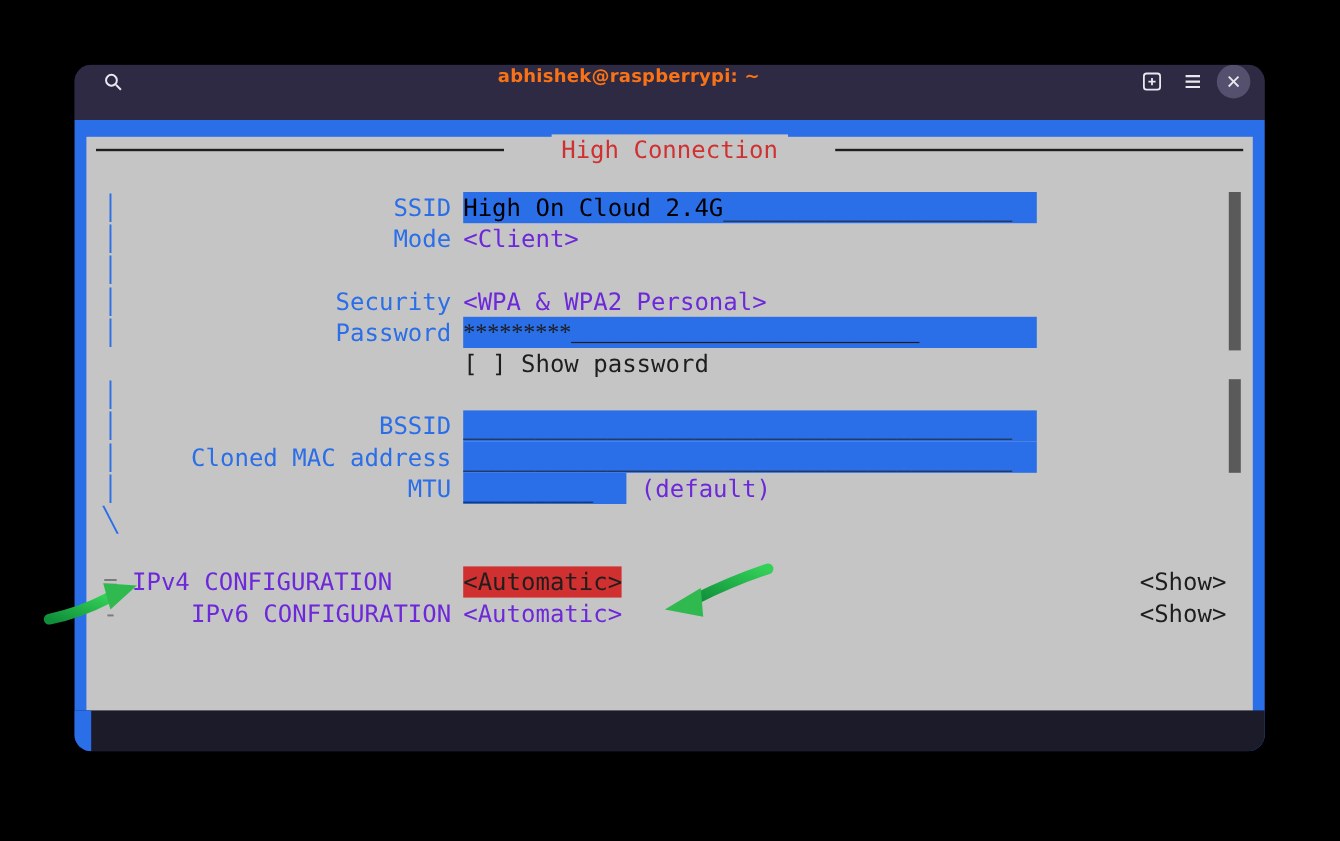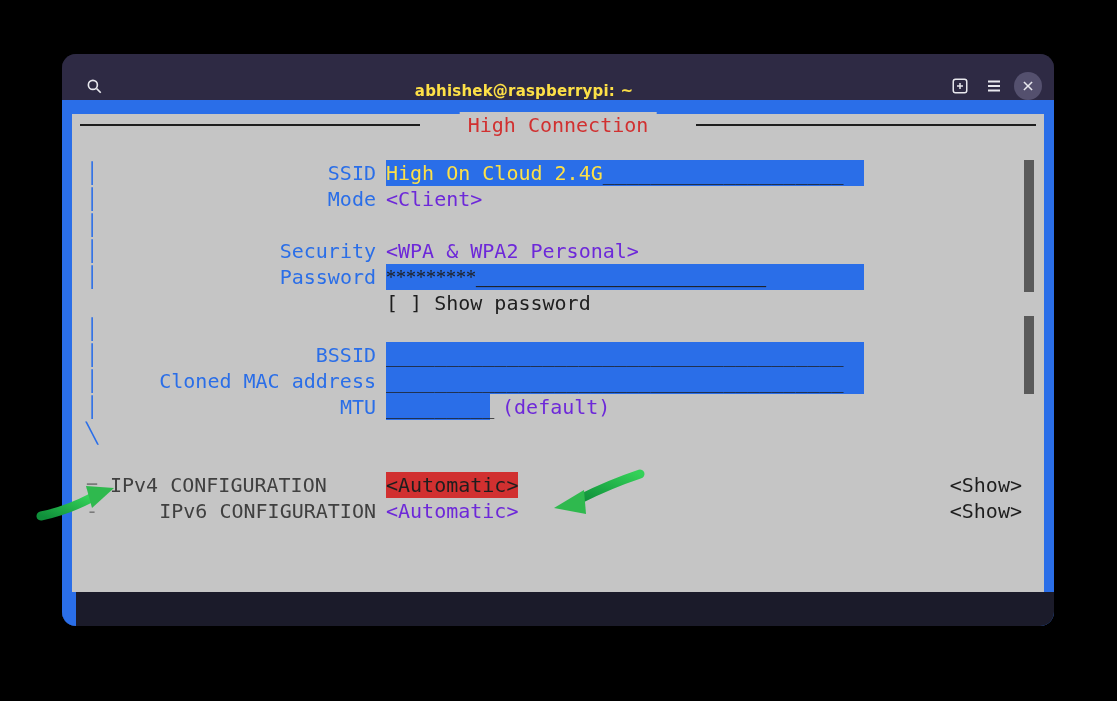--- a/index.html
+++ b/index.html
@@ -21,24 +21,24 @@
     background: #1b1b2a;
     border-radius: 14px;
     box-shadow: 0 14px 30px rgba(0,0,0,0.6);
     overflow: hidden;
   }
 
   .titlebar {
     height: 46px;
     background: #2e2a44;
     display: flex;
-    align-items: flex-end;
+    align-items: flex-start;
     padding: 0 12px;
     box-sizing: border-box;
-    color: #fde047;
+    color: #f97316;
   }
 
   .titlebar .title {
     flex: 1;
     text-align: center;
     font-weight: 700;
     font-size: 15px;
     font-family: "DejaVu Sans", sans-serif;
     letter-spacing: 0.2px;
   }
@@ -112,36 +112,36 @@
   }
   .gutter.grey { color: #7a7a7a; }
 
   .label {
     width: 276px;
     text-align: right;
     color: #2a6ee8;
     padding-right: 10px;
     box-sizing: border-box;
   }
-  .label.section { color: #404040; text-align: left; }
+  .label.section { color: #6d28d9; text-align: left; }
 
   .value {
     color: #6d28d9;
     flex: 0 0 auto;
   }
 
   .field {
     display: inline-block;
     background: #2a6ee8;
     color: #1e1e1e;
     height: 26px;
     vertical-align: top;
   }
   .field.ft { font-weight: 400; }
-  .field .txt { color: #fde047; }
+  .field .txt { color: #000000; }
   .field .us { color: #1e1e1e; letter-spacing: 0px; }
   .field.pwd { color: #1e1e1e; font-family: Liberation Serif, serif; }
 
   .checkbox-line {
     color: #1e1e1e;
   }
 
   .scrollbar-seg {
     position: absolute;
     right: 10px;
@@ -275,21 +275,21 @@
 
         <div class="row">
           <span class="gutter">│</span>
           <span class="label">Cloned MAC address</span>
           <span class="field" style="width:478px;"><span class="us">______________________________________</span></span>
         </div>
 
         <div class="row">
           <span class="gutter">│</span>
           <span class="label">MTU</span>
-          <span class="field" style="width:104px;"><span class="us">_________</span></span><span class="value"> (default)</span>
+          <span class="field" style="width:136px;"><span class="us">_________</span></span><span class="value"> (default)</span>
         </div>
 
         <div class="row">
           <span class="gutter">╲</span>
         </div>
 
         <div class="row"></div>
 
         <div class="row">
           <span class="gutter grey">=</span>

